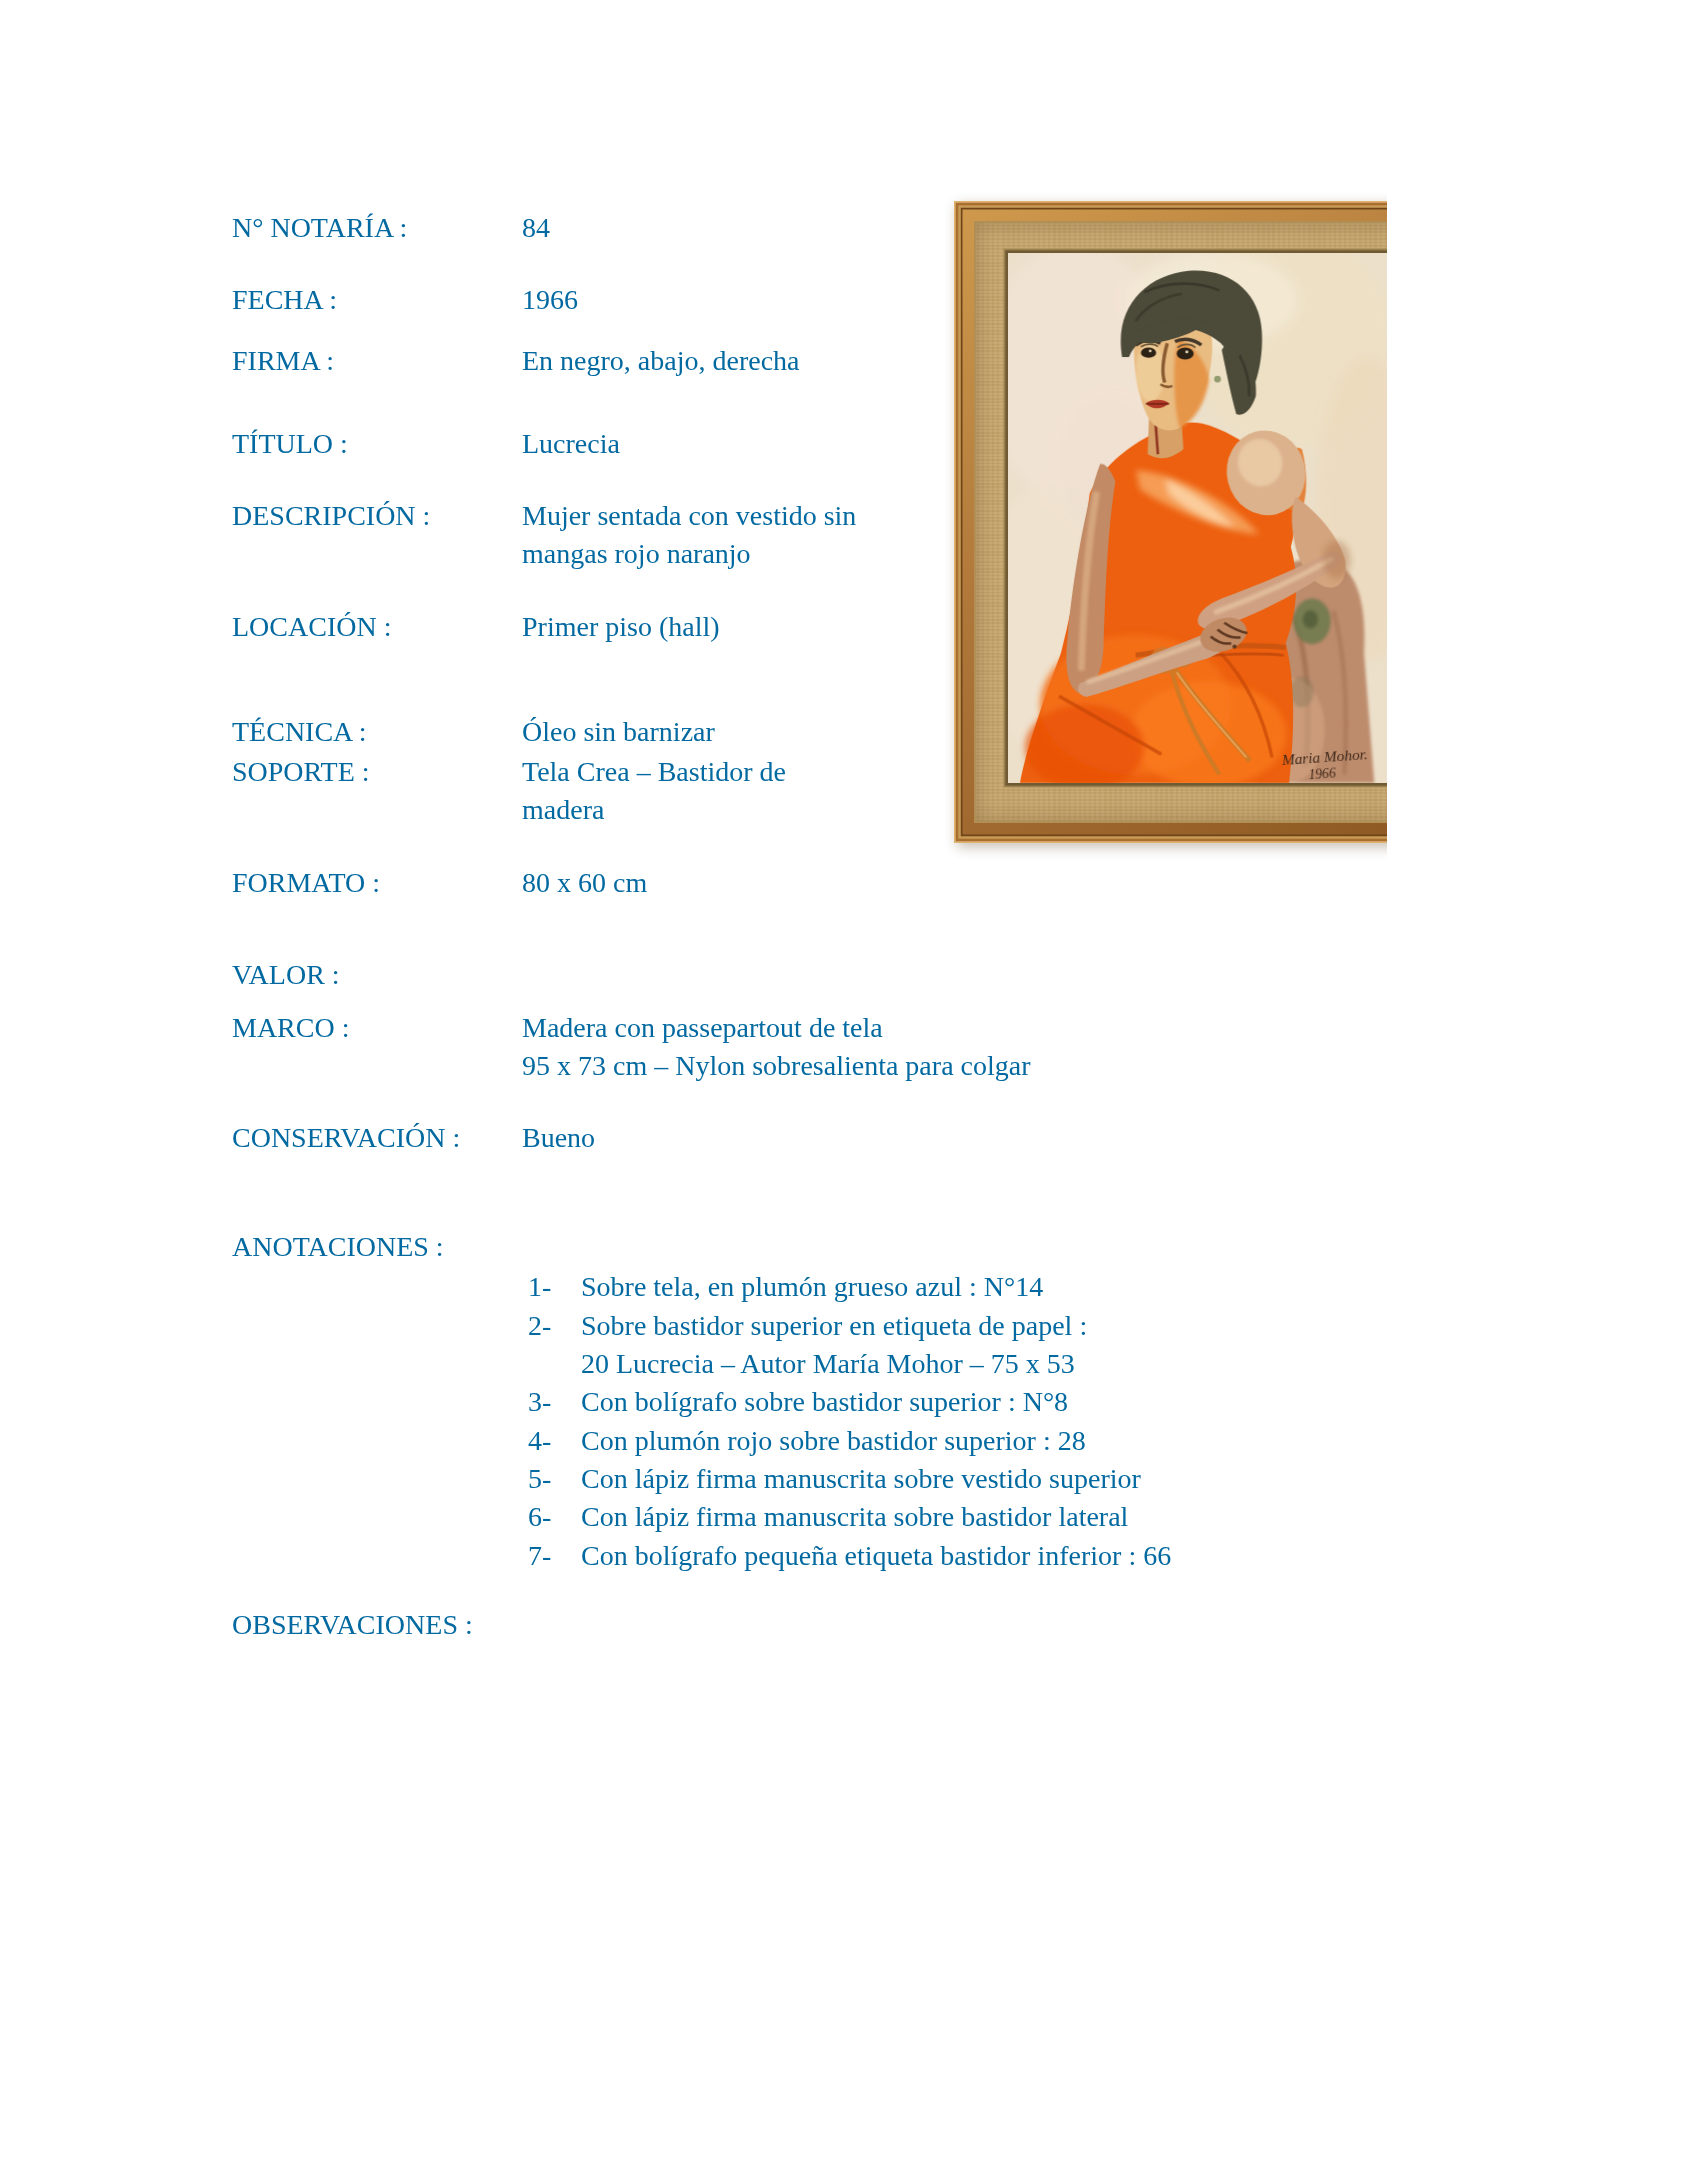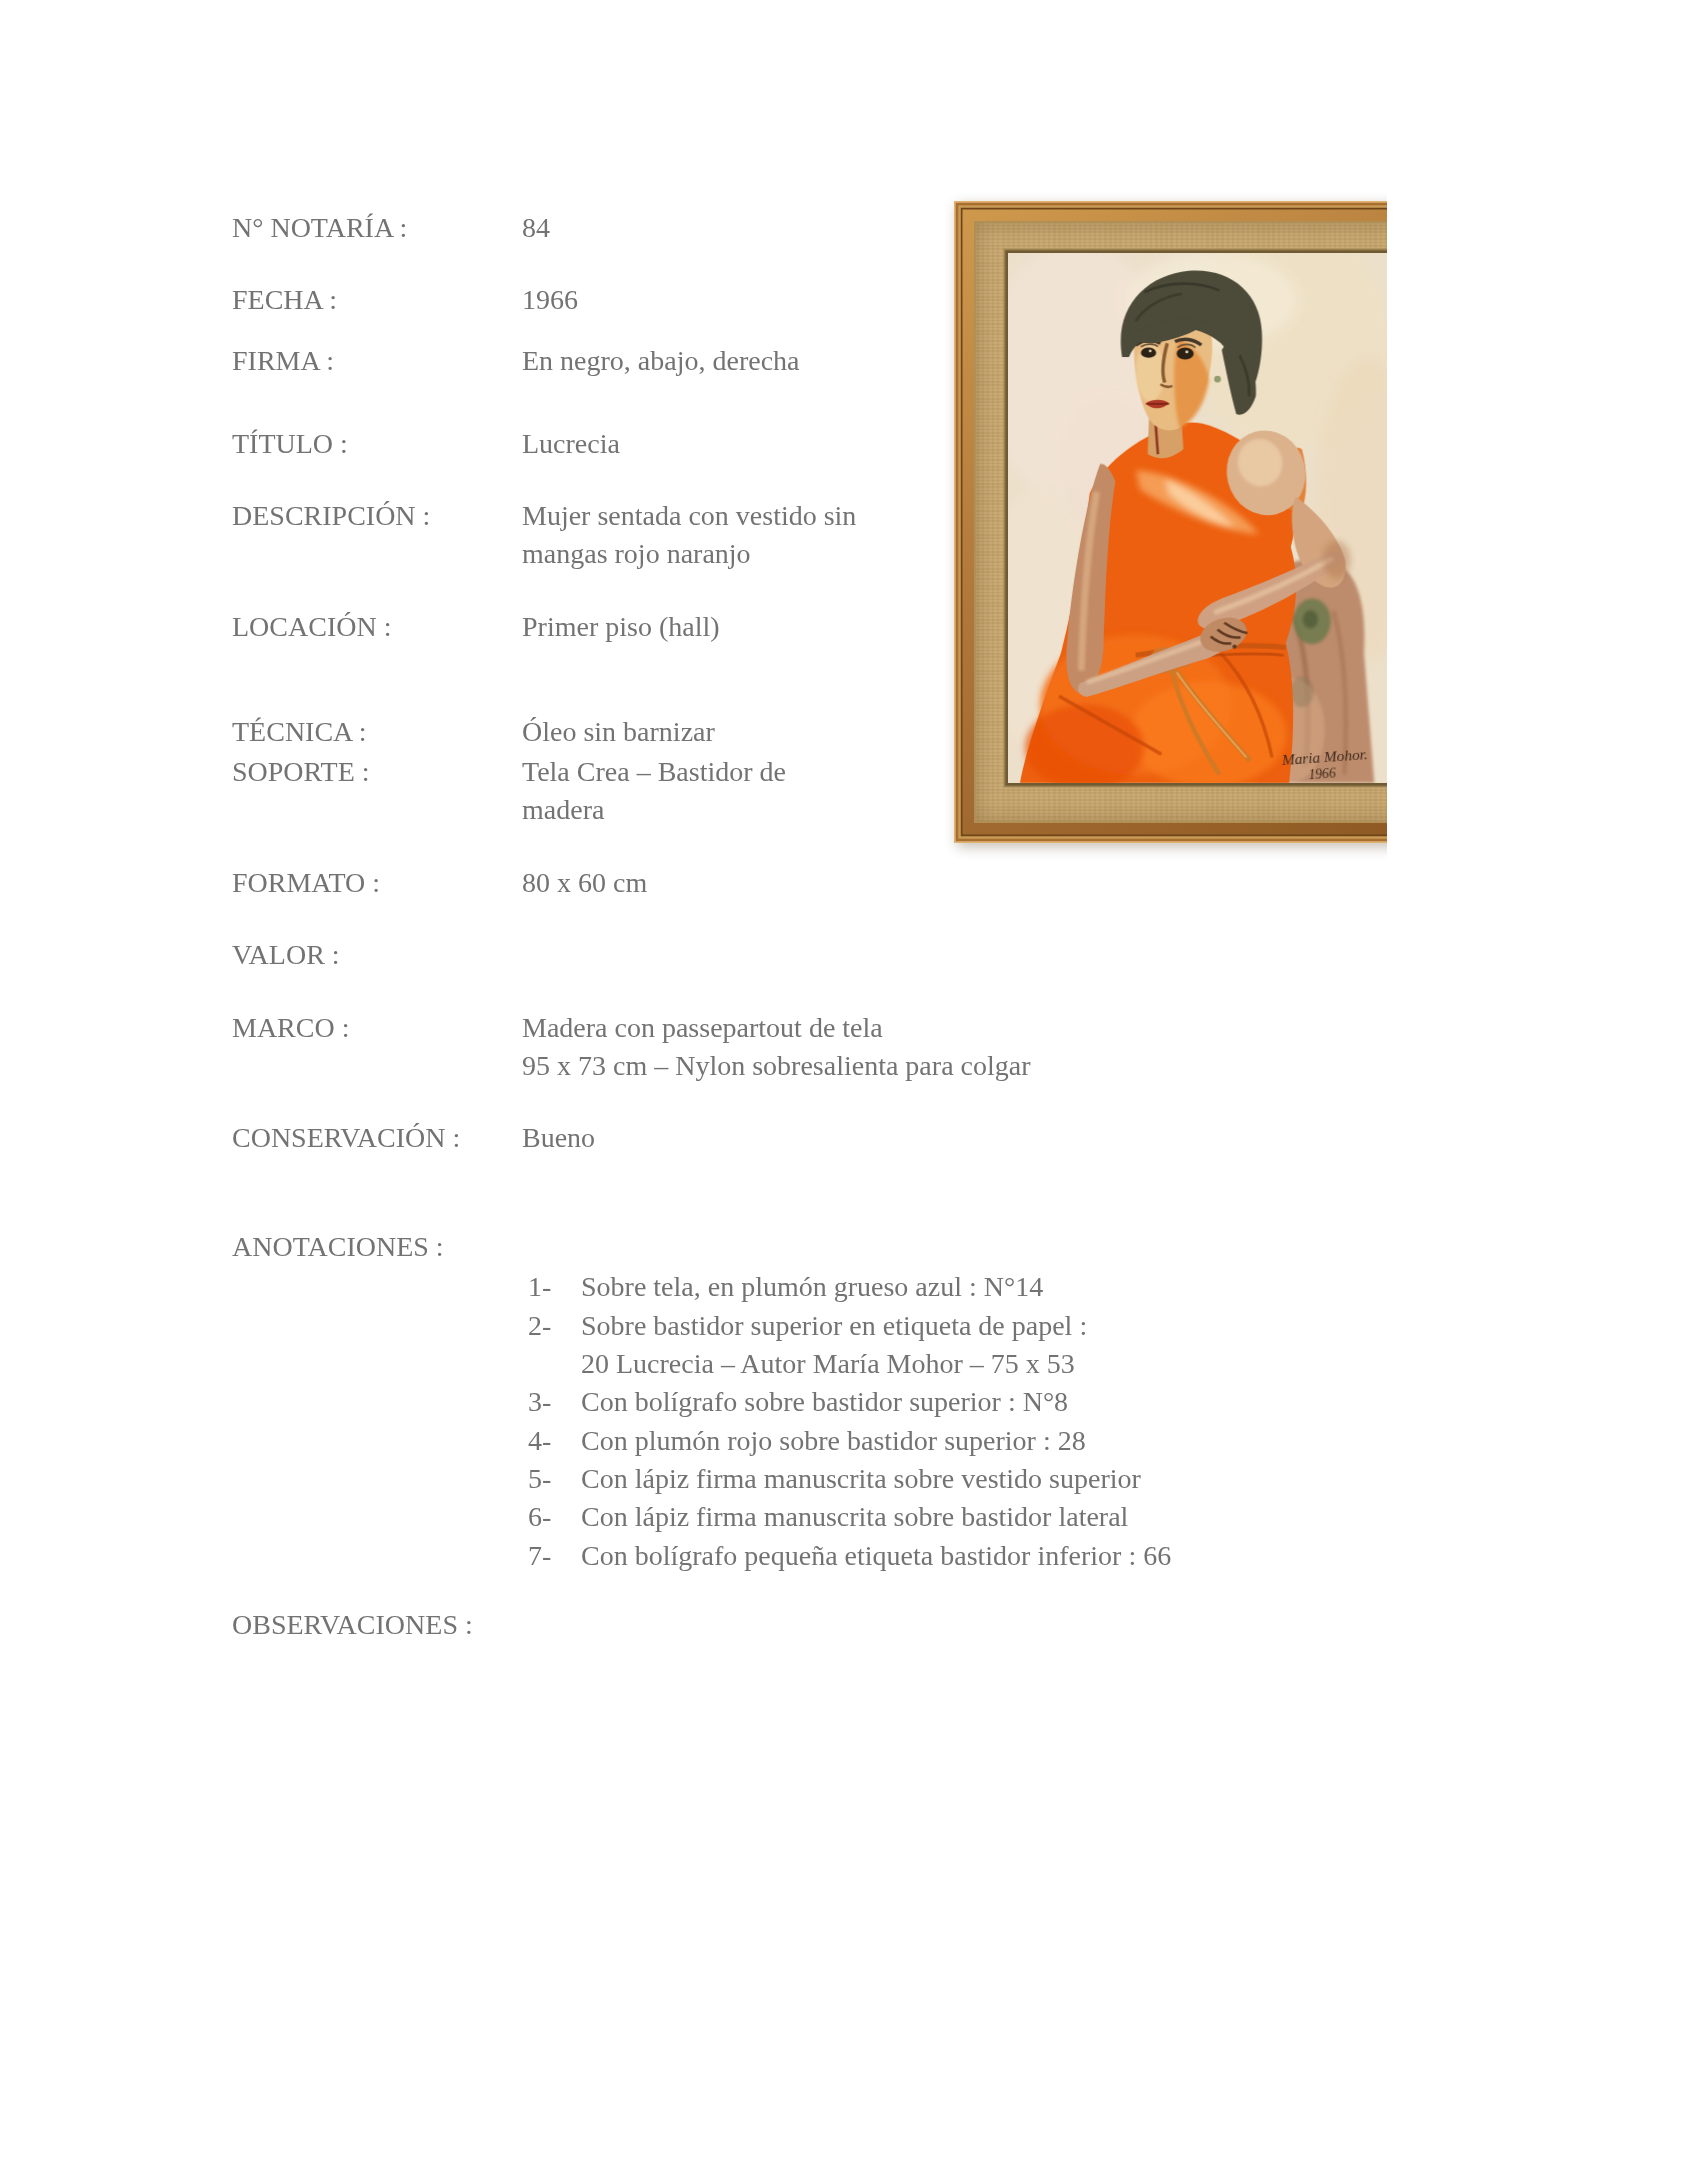--- a/index.html
+++ b/index.html
@@ -2,21 +2,21 @@
 <html style="font-size:13.6px"><head>
 <meta charset="utf-8">
 <style>
   html,body{margin:0;padding:0;background:#ffffff;}
   .page{
     position:relative;
     width:1387px;
     height:2181px;
     background:#ffffff;
     font-family:"Liberation Serif", serif;
-    color:#737373;
+    color:#0369a1;
     overflow:hidden;
   }
   .field{
     position:absolute;
     left:232px;
     font-size:28px;
     line-height:38px;
     white-space:nowrap;
   }
   .field .label{display:inline-block;}
@@ -116,21 +116,21 @@
   </div>
   <div class="field" style="top:753px">
     <span class="label">SOPORTE :</span>
     <span class="value">Tela Crea – Bastidor de
 madera</span>
   </div>
   <div class="field" style="top:864px">
     <span class="label">FORMATO :</span>
     <span class="value">80 x 60 cm</span>
   </div>
-  <div class="field" style="top:936px">
+  <div class="field" style="top:956px">
     <span class="label">VALOR :</span>
     <span class="value"></span>
   </div>
   <div class="field" style="top:1009px">
     <span class="label">MARCO :</span>
     <span class="value">Madera con passepartout de tela
 95 x 73 cm – Nylon sobresalienta para colgar</span>
   </div>
   <div class="field" style="top:1119px">
     <span class="label">CONSERVACIÓN :</span>

